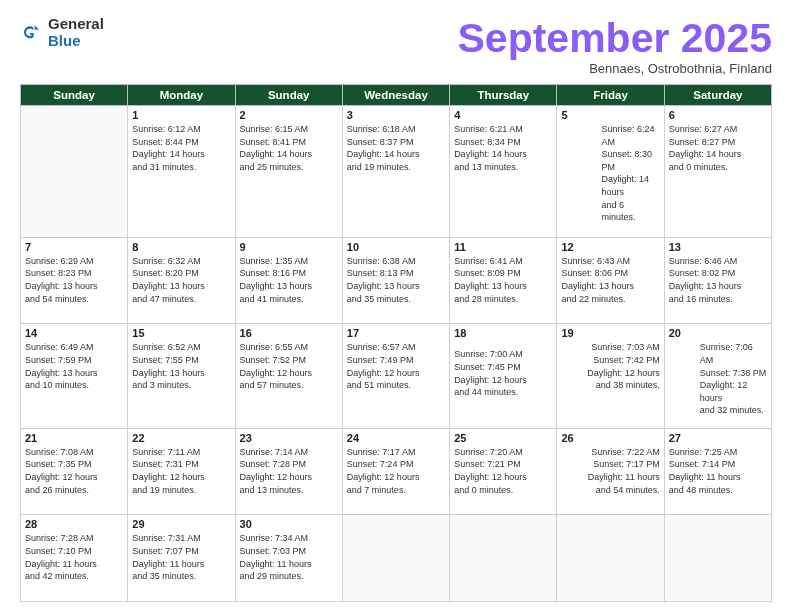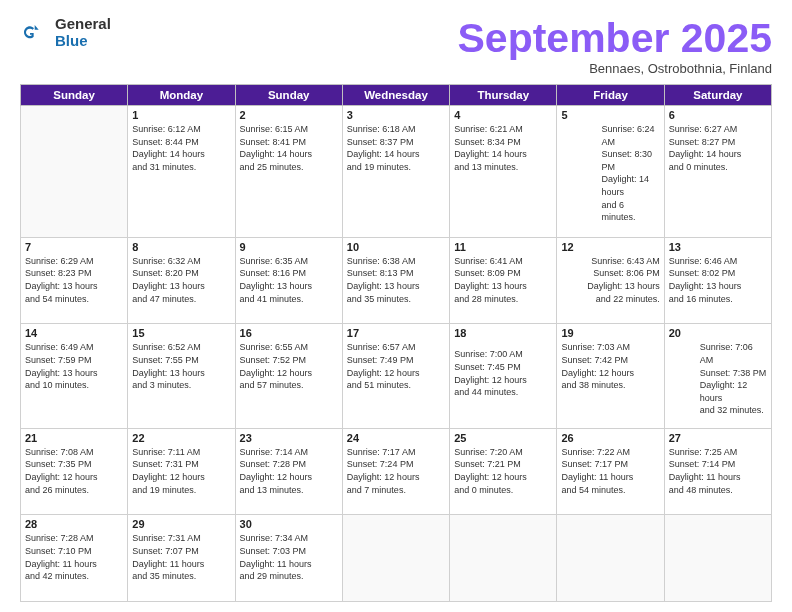--- a/index.html
+++ b/index.html
@@ -19,21 +19,21 @@
     }
     .header {
       display: flex;
       justify-content: space-between;
       align-items: flex-start;
       margin-bottom: 8px;
     }
     .logo {
       display: flex;
       align-items: center;
-      gap: 15px;
+      gap: 8px;
     }
     .logo-text-general {
       font-size: 15px;
       font-weight: bold;
       color: #333;
       line-height: 1.1;
     }
     .logo-text-blue {
       font-size: 15px;
       font-weight: bold;
@@ -57,21 +57,21 @@
       font-size: 13px;
       color: #444;
     }
     table {
       width: 100%;
       border-collapse: collapse;
       flex: 1;
       table-layout: fixed;
     }
     thead tr th {
-      background-color: #4c1d95;
+      background-color: #14532d;
       color: #fff;
       font-size: 11.5px;
       font-weight: bold;
       text-align: center;
       padding: 4px 2px;
       border: 1px solid #c0c0c0;
     }
     tbody tr td {
       border: 1px solid #d0d0d0;
       vertical-align: top;
@@ -188,42 +188,42 @@
           </td>
           <td>
             <span class="day-number">8</span>
             <div class="day-info" style="white-space: pre-line;">Sunrise: 6:32 AM
 Sunset: 8:20 PM
 Daylight: 13 hours
 and 47 minutes.</div>
           </td>
           <td>
             <span class="day-number">9</span>
-            <div class="day-info" style="white-space: pre-line;">Sunrise: 6:35 AM
+            <div class="day-info" style="white-space: pre-line;">Sunrise: 1:35 AM
 Sunset: 8:16 PM
 Daylight: 13 hours
 and 41 minutes.</div>
           </td>
           <td>
             <span class="day-number">10</span>
             <div class="day-info" style="white-space: pre-line;">Sunrise: 6:38 AM
 Sunset: 8:13 PM
 Daylight: 13 hours
 and 35 minutes.</div>
           </td>
           <td>
             <span class="day-number">11</span>
             <div class="day-info" style="white-space: pre-line;">Sunrise: 6:41 AM
 Sunset: 8:09 PM
 Daylight: 13 hours
 and 28 minutes.</div>
           </td>
           <td>
             <span class="day-number">12</span>
-            <div class="day-info" style="white-space: pre-line; text-align: right;">Sunrise: 6:43 AM
+            <div class="day-info" style="white-space: pre-line;">Sunrise: 6:43 AM
 Sunset: 8:06 PM
 Daylight: 13 hours
 and 22 minutes.</div>
           </td>
           <td>
             <span class="day-number">13</span>
             <div class="day-info" style="white-space: pre-line;">Sunrise: 6:46 AM
 Sunset: 8:02 PM
 Daylight: 13 hours
 and 16 minutes.</div>
@@ -260,21 +260,21 @@
           </td>
           <td>
             <span class="day-number">18</span>
             <div class="day-info" style="white-space: pre-line; margin-top: 9px;">Sunrise: 7:00 AM
 Sunset: 7:45 PM
 Daylight: 12 hours
 and 44 minutes.</div>
           </td>
           <td>
             <span class="day-number">19</span>
-            <div class="day-info" style="white-space: pre-line;">Sunrise: 7:03 AM
+            <div class="day-info" style="white-space: pre-line; text-align: right;">Sunrise: 7:03 AM
 Sunset: 7:42 PM
 Daylight: 12 hours
 and 38 minutes.</div>
           </td>
           <td>
             <span class="day-number">20</span>
             <div class="day-info" style="white-space: pre-line; margin-left: 31px;">Sunrise: 7:06 AM
 Sunset: 7:38 PM
 Daylight: 12 hours
 and 32 minutes.</div>
@@ -311,21 +311,21 @@
           </td>
           <td>
             <span class="day-number">25</span>
             <div class="day-info" style="white-space: pre-line;">Sunrise: 7:20 AM
 Sunset: 7:21 PM
 Daylight: 12 hours
 and 0 minutes.</div>
           </td>
           <td>
             <span class="day-number">26</span>
-            <div class="day-info" style="white-space: pre-line;">Sunrise: 7:22 AM
+            <div class="day-info" style="white-space: pre-line; text-align: right;">Sunrise: 7:22 AM
 Sunset: 7:17 PM
 Daylight: 11 hours
 and 54 minutes.</div>
           </td>
           <td>
             <span class="day-number">27</span>
             <div class="day-info" style="white-space: pre-line;">Sunrise: 7:25 AM
 Sunset: 7:14 PM
 Daylight: 11 hours
 and 48 minutes.</div>

